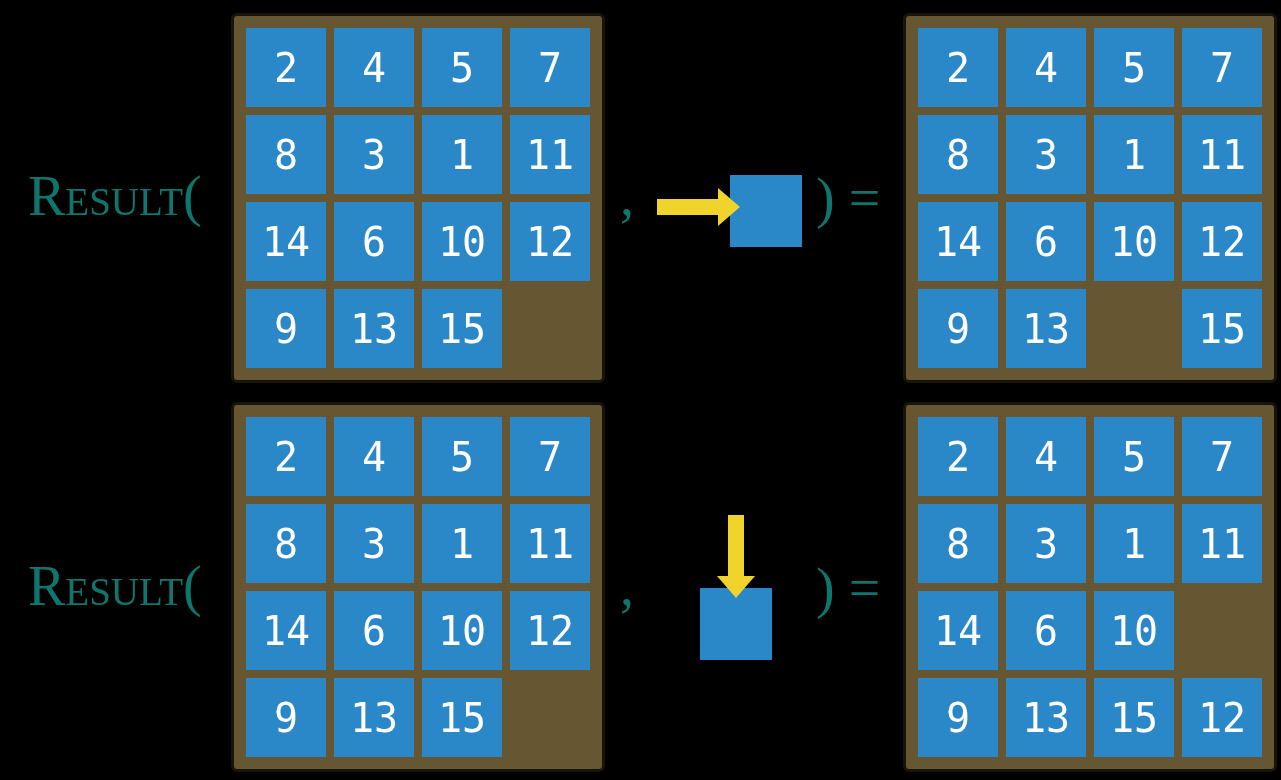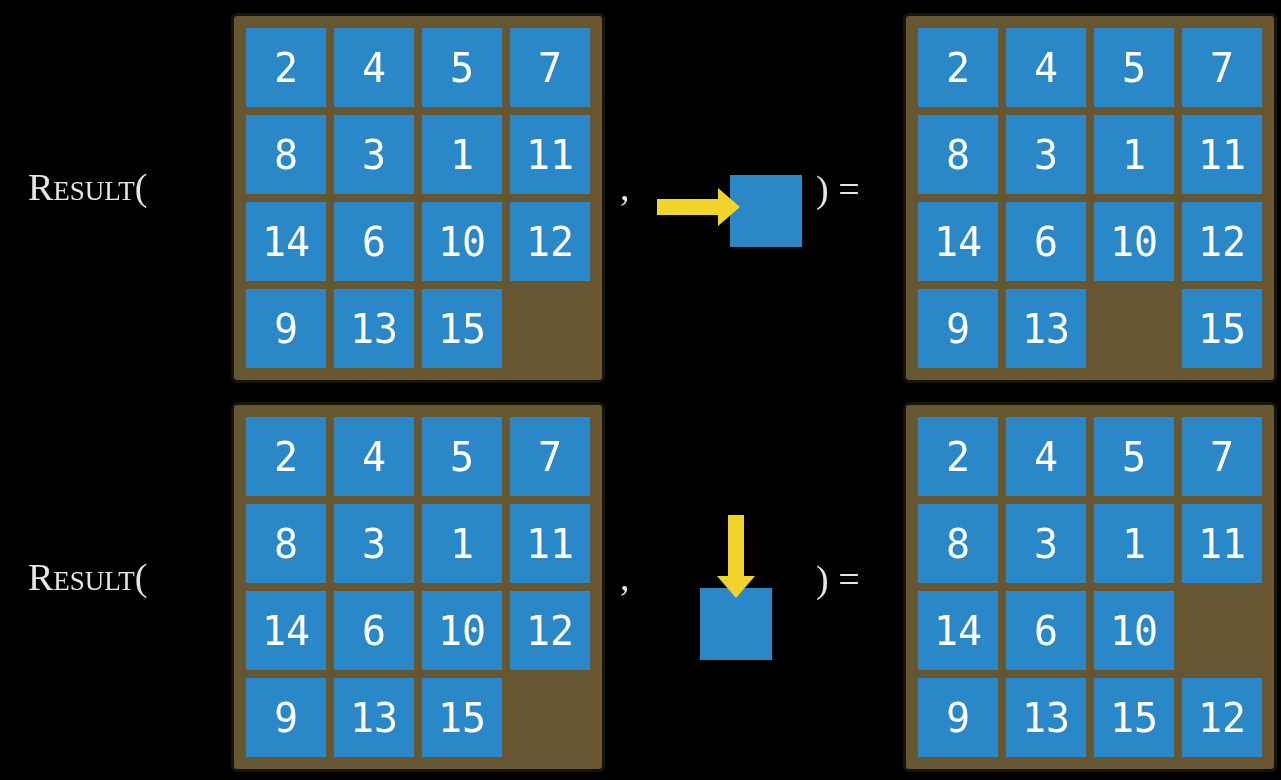--- a/index.html
+++ b/index.html
@@ -33,22 +33,22 @@
     font-size: 40px;
     display: flex;
     align-items: center;
     justify-content: center;
   }
   .cell.empty { background: transparent; }
 
   
   .fn-label, .comma, .close {
     position: absolute;
-    color: #e5e5e5;
-    font-size: 38px;
+    color: #0f766e;
+    font-size: 56px;
     line-height: 1;
     white-space: pre;
   }
   .fn-label { font-variant: small-caps; }
 
   
   .action-square {
     position: absolute;
     width: 72px;
     height: 72px;

